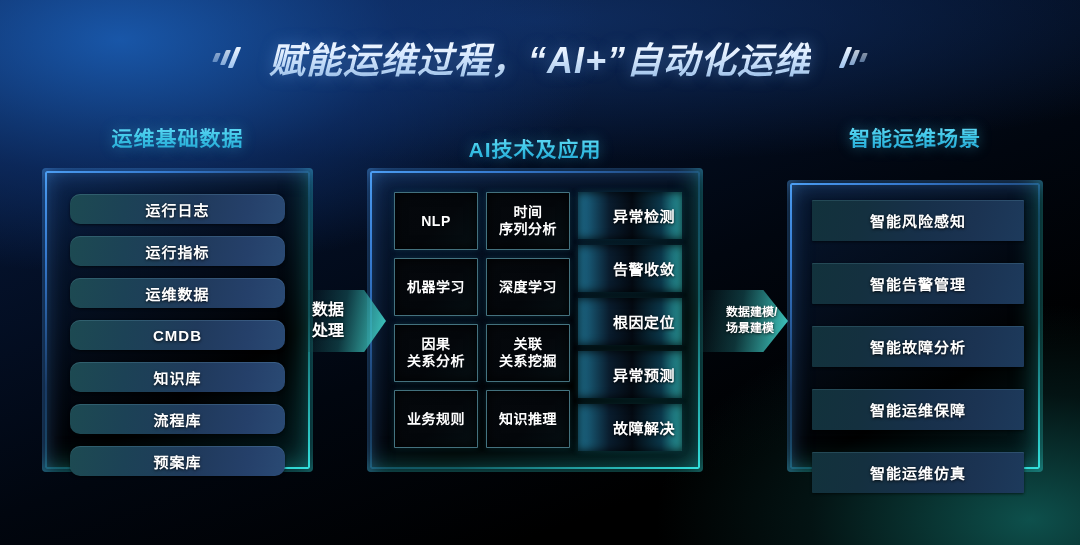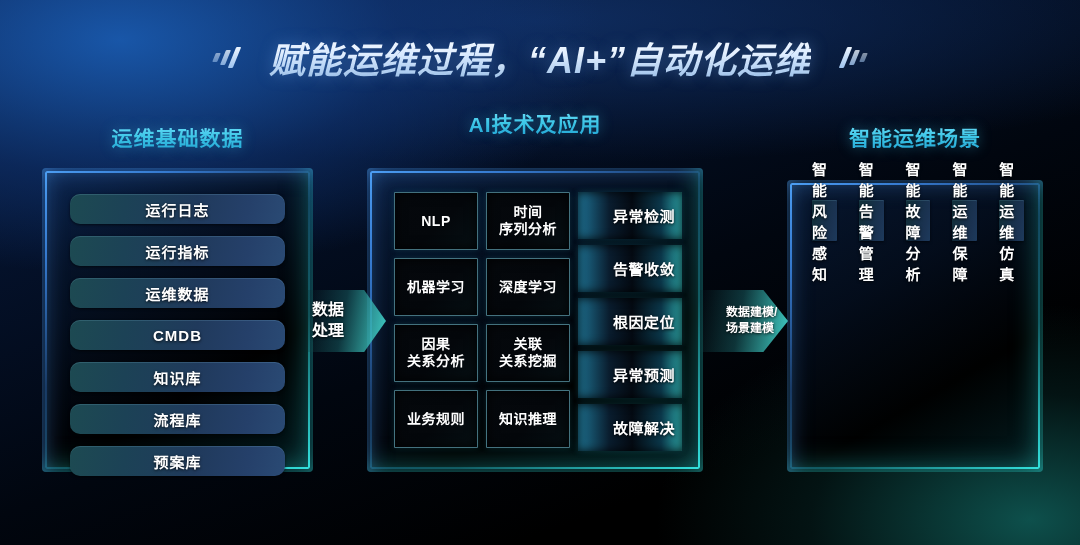--- a/index.html
+++ b/index.html
@@ -76,21 +76,21 @@
     font-weight: 700;
     letter-spacing: 1px;
     white-space: nowrap;
     background: linear-gradient(180deg, #7de6ff 0%, #3fc9e8 50%, #1f9fd0 100%);
     -webkit-background-clip: text;
     background-clip: text;
     color: transparent;
     text-shadow: 0 0 14px rgba(60,190,230,0.40);
   }
   #hdr-left  { left: 45px;  top: 122px; width: 265px; }
-  #hdr-mid   { left: 370px; top: 108px; width: 330px; }
+  #hdr-mid   { left: 370px; top: 133px; width: 330px; }
   #hdr-right { left: 790px; top: 122px; width: 250px; }
 
   
   .panel {
     position: absolute;
     border-radius: 2px;
     background: linear-gradient(150deg, rgba(12,36,74,0.55) 0%, rgba(4,14,30,0.85) 35%, rgba(0,0,0,0.95) 68%, rgba(3,26,30,0.9) 100%);
   }
   .panel::before {
     content: "";
@@ -199,21 +199,21 @@
     padding-left: 28px;
   }
 
   
   #right-list {
     position: absolute;
     left: 812px;
     top: 200px;
     width: 212px;
     display: flex;
-    flex-direction: row;
+    flex-direction: column;
     gap: 22px;
   }
   .right-item {
     height: 41px;
     display: flex;
     align-items: center;
     justify-content: center;
     border-radius: 1px;
     background: linear-gradient(102deg, #12323c 0%, #14303f 24%, #17304a 52%, #1b3352 76%, #1d3a5c 100%);
     box-shadow: inset 0 1px 0 rgba(130,200,220,0.16), 0 1px 3px rgba(0,0,0,0.6);

